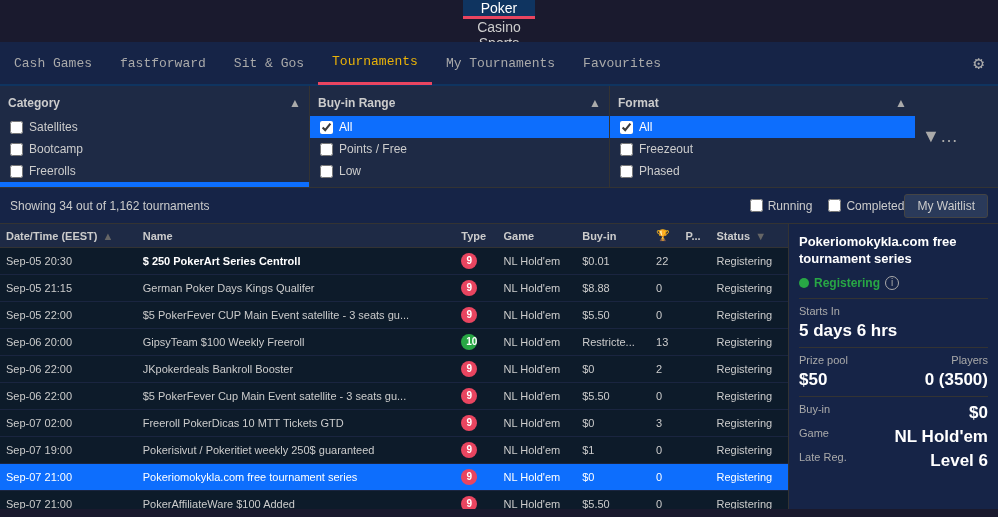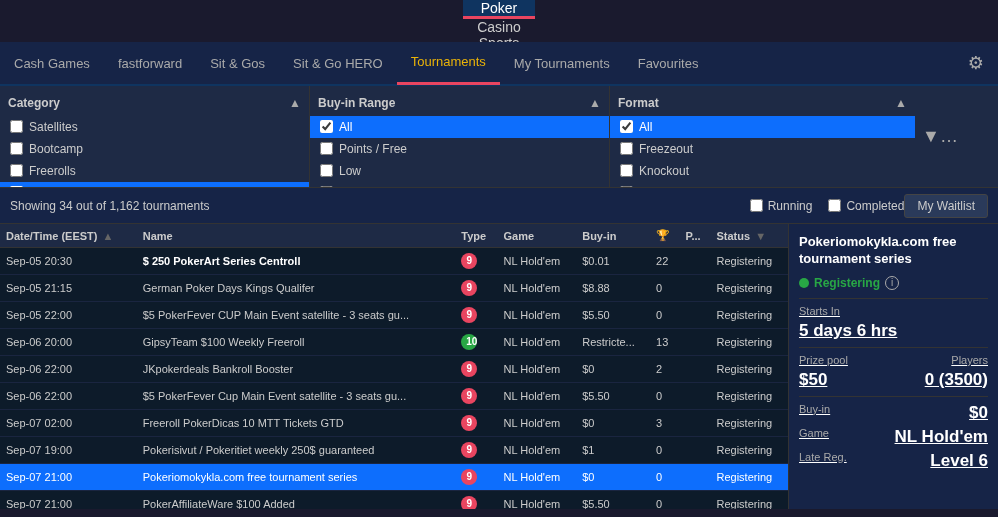--- a/index.html
+++ b/index.html
@@ -4,32 +4,32 @@
   <style>
     * { margin: 0; padding: 0; box-sizing: border-box; }
     body { font-family: Arial, sans-serif; font-size: 12px; background: #1a1a2e; color: #fff; width: 998px; height: 517px; overflow: hidden; }
 
     
     .top-nav { display: flex; background: #1a1a2e; height: 42px; align-items: center; flex-direction: column; }
     .top-nav-item { padding: 0 18px; height: 42px; display: flex; align-items: center; cursor: pointer; font-size: 14px; color: #ccc; }
     .top-nav-item.active { background: #0f3460; color: #fff; border-bottom: 3px solid #e94560; }
 
     
-    .sub-nav { display: flex; background: #162447; height: 44px; align-items: center; border-bottom: 2px solid #0f3460; position: relative; }
+    .sub-nav { display: flex; background: #162447; height: 44px; align-items: center; border-bottom: 2px solid #0f3460; position: relative; font-family: Liberation Mono, monospace; }
     .sub-nav-item { padding: 0 14px; height: 44px; display: flex; align-items: center; cursor: pointer; font-size: 13px; color: #aaa; white-space: nowrap; }
     .sub-nav-item.active { color: #eab308; border-bottom: 3px solid #e94560; }
     .sub-nav-gear { margin-left: auto; padding: 0 14px; cursor: pointer; color: #aaa; font-size: 18px; }
 
     
     .filter-area { display: flex; background: #1e2a45; border-bottom: 1px solid #333; height: 102px; position: relative; }
     .filter-col { flex: 0 0 310px; border-right: 1px solid #333; padding: 6px 0; overflow: hidden; }
     .filter-col-header { display: flex; justify-content: space-between; align-items: center; padding: 4px 8px; background: #1e2a45; font-size: 12px; color: #ccc; font-weight: bold; }
     .filter-col-header .arrow { cursor: pointer; color: #aaa; }
     .filter-list { padding: 2px 0; }
-    .filter-item { display: flex; align-items: flex-start; padding: 4px 10px; cursor: pointer; font-size: 12px; color: #ccc; }
+    .filter-item { display: flex; align-items: flex-end; padding: 4px 10px; cursor: pointer; font-size: 12px; color: #ccc; }
     .filter-item.selected { background: #0d6efd; color: #fff; }
     .filter-item input[type=checkbox] { margin-right: 6px; accent-color: #0d6efd; }
     .filter-item.selected input[type=checkbox] { accent-color: #fff; }
 
     .filter-mid { flex: 0 0 300px; border-right: 1px solid #333; padding: 6px 0; overflow: hidden; }
     .filter-right { flex: 0 0 305px; padding: 6px 0; overflow: hidden; }
     .filter-icon-area { flex: 0 0 50px; display: flex; align-items: center; justify-content: center; cursor: pointer; color: #aaa; font-size: 18px; }
 
     
     .status-bar { display: flex; align-items: center; background: #162447; padding: 6px 10px; height: 36px; border-bottom: 1px solid #333; }
@@ -55,21 +55,21 @@
     .bold-name { font-weight: bold; color: #fff; }
     .type-badge { display: inline-block; background: #e94560; color: #fff; border-radius: 50%; width: 16px; height: 16px; text-align: center; line-height: 16px; font-size: 10px; font-weight: bold; }
     .type-badge-green { background: #28a745; text-align: right; }
 
     
     .detail-title { font-size: 13px; font-weight: bold; color: #fff; margin-bottom: 8px; line-height: 1.3; }
     .detail-status { display: flex; align-items: center; gap: 5px; margin-bottom: 8px; }
     .status-dot { width: 10px; height: 10px; border-radius: 50%; background: #28a745; }
     .status-registering { color: #28a745; font-size: 12px; font-weight: bold; }
     .info-icon { display: inline-block; width: 14px; height: 14px; border-radius: 50%; border: 1px solid #aaa; text-align: center; line-height: 12px; font-size: 10px; color: #aaa; cursor: pointer; }
-    .detail-row { display: flex; justify-content: space-between; margin-bottom: 4px; text-decoration: underline; }
+    .detail-row { display: flex; justify-content: space-between; margin-bottom: 4px; }
     .detail-label { color: #aaa; font-size: 11px; }
     .detail-value { color: #fff; font-size: 17px; font-weight: bold; }
     .detail-divider { border-top: 1px solid #333; margin: 6px 0; }
 
     
     ::-webkit-scrollbar { width: 6px; height: 6px; }
     ::-webkit-scrollbar-track { background: #0d1b2a; }
     ::-webkit-scrollbar-thumb { background: #444; border-radius: 3px; }
   </style>
 </head>
@@ -80,21 +80,20 @@
   <div class="top-nav-item">Casino</div>
   <div class="top-nav-item">Sports</div>
   <div class="top-nav-item">Promotions</div>
   <div class="top-nav-item">Support</div>
 </div>
 
 <div class="sub-nav">
   <div class="sub-nav-item">Cash Games</div>
   <div class="sub-nav-item">fastforward</div>
   <div class="sub-nav-item">Sit &amp; Gos</div>
-  <div class="sub-nav-item">Sit &amp; Go HERO</div>
   <div class="sub-nav-item active">Tournaments</div>
   <div class="sub-nav-item">My Tournaments</div>
   <div class="sub-nav-item">Favourites</div>
   <div class="sub-nav-gear">⚙</div>
 </div>
 
 <div class="filter-area">
 
   <div class="filter-col">
     <div class="filter-col-header">
@@ -153,24 +152,20 @@
       <span class="arrow">▲</span>
     </div>
     <div class="filter-list">
       <div class="filter-item selected">
         <input type="checkbox" checked="" style="">
         <span>All</span>
       </div>
       <div class="filter-item">
         <input type="checkbox" style="">
         <span>Freezeout</span>
-      </div>
-      <div class="filter-item">
-        <input type="checkbox" style="">
-        <span>Knockout</span>
       </div>
       <div class="filter-item">
         <input type="checkbox" style="">
         <span>Phased</span>
       </div>
     </div>
 
   </div>
 
   <div class="filter-icon-area">

